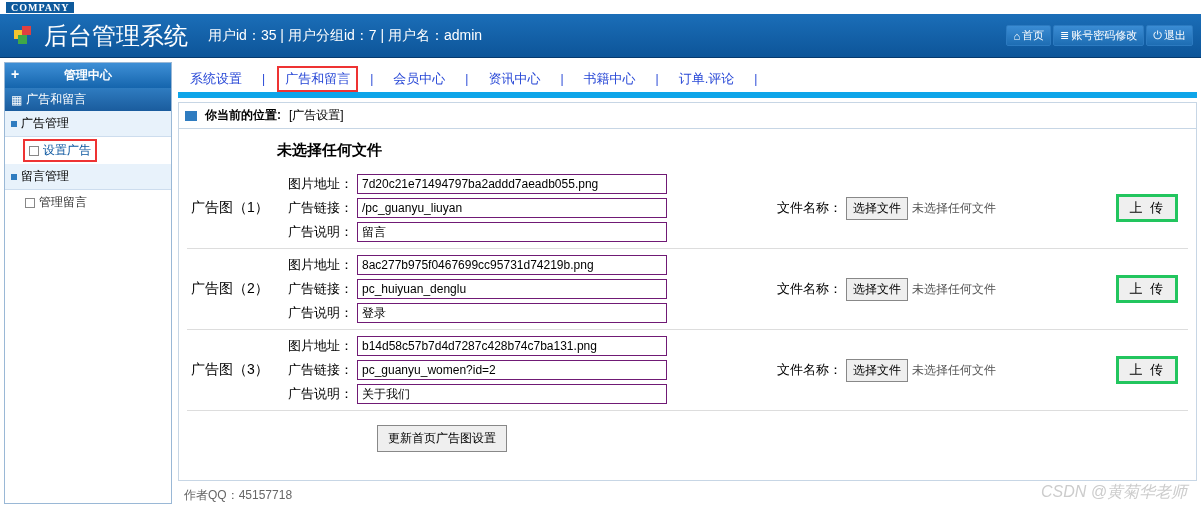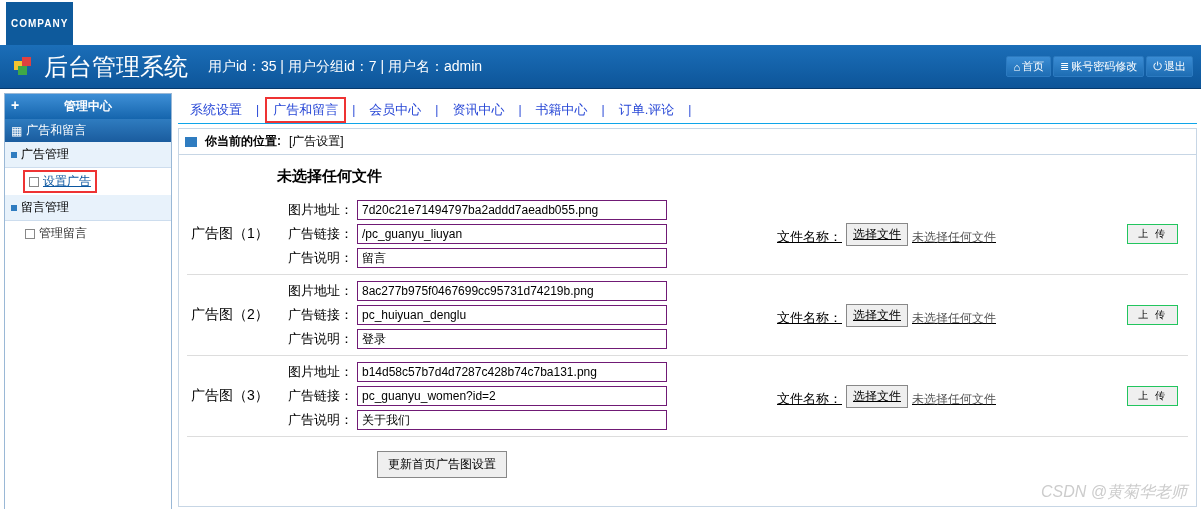--- a/index.html
+++ b/index.html
@@ -1,65 +1,65 @@
 <!DOCTYPE html>
 <html><head>
   <meta charset="utf-8">
   <style>
     * { margin: 0; padding: 0; box-sizing: border-box; }
     body { font-family: Arial, "Microsoft YaHei", sans-serif; font-size: 12px; background: #fff; width: 1201px; }
     
-    .company-tag { background: #0e5a9c; color: #fff; font-weight: bold; font-size: 10px; padding: 16px 5px; display: inline-block; margin: 2px 0 0 6px; letter-spacing: 1px; }
+    .company-tag { background: #0e5a9c; color: #fff; font-weight: bold; font-size: 10px; padding: 0 5px; display: inline-block; margin: 2px 0 0 6px; letter-spacing: 1px; font-family: Liberation Serif, serif; }
     
     .header { background: linear-gradient(#1b6eb8, #0d5599); height: 44px; display: flex; align-items: center; border-bottom: 1px solid #063a6e; }
     .logo-icon { width: 24px; height: 24px; margin-left: 12px; margin-right: 8px; }
     .sys-title { color: #fff; font-size: 24px; font-weight: normal; margin-right: 20px; }
     .user-info { color: #fff; font-size: 14px; }
     .header-right { margin-left: auto; display: flex; gap: 2px; margin-right: 8px; }
     .hr-btn { background: linear-gradient(#3a8cd4, #1e6db3); border: 1px solid #2c7ac0; color: #fff; padding: 2px 6px; font-size: 11px; cursor: pointer; display: flex; align-items: center; gap: 2px; border-radius: 2px; }
     .hr-btn .ic { font-size: 11px; }
     
     .body-wrap { display: flex; padding: 4px; gap: 6px; }
     
     .sidebar { width: 168px; border: 1px solid #9ab8d6; }
     .sb-title { background: linear-gradient(#3e8fd6, #1565ad); color: #fff; text-align: center; font-weight: bold; padding: 4px 0; font-size: 12px; position: relative; }
     .sb-title .plus { position: absolute; left: 6px; font-size: 14px; line-height: 1; }
     .sb-section { background: linear-gradient(#2f7cc0, #1a5c9e); color: #fff; padding: 3px 6px; font-size: 12px; display: flex; align-items: center; gap: 4px; }
     .sb-cat { background: #e8f2fb; padding: 4px 6px; font-size: 12px; display: flex; align-items: center; gap: 4px; border-bottom: 1px solid #cdddee; }
     .sb-cat .sq { display:inline-block; width:6px; height:6px; background:#2f7cc0; }
     .sb-item { padding: 4px 6px 4px 20px; font-size: 12px; display: flex; align-items: center; gap: 4px; cursor: pointer; }
     .sb-item .pg { display:inline-block; width:10px; height:10px; border:1px solid #888; }
     .sb-item.highlighted { border: 2px solid #e33; display: inline-flex; margin: 2px 0 2px 18px; padding: 1px 4px; }
-    .sb-item a { color: #0c57a0; text-decoration: underline; }
+    .sb-item a { color: #0c57a0; }
     .sb-item.plain a { color: #333; text-decoration: none; }
     
     .main { flex: 1; }
-    .tab-bar { display: flex; align-items: center; border-bottom: 1px solid #0ea5e9; padding: 4px 4px 0 4px; gap: 6px; }
+    .tab-bar { display: flex; align-items: center; border-bottom: 6px solid #0ea5e9; padding: 4px 4px 0 4px; gap: 12px; }
     .tab { color: #2747d6; font-size: 13px; padding: 4px 8px; cursor: pointer; }
     .tab.active { border: 2px solid #e33; padding: 2px 6px; }
     .tab-sep { color: #2747d6; }
     
     .crumb-bar { background: #fff; border: 1px solid #c7d6e5; padding: 4px 6px; margin-top: 4px; display: flex; align-items: center; gap: 8px; font-size: 12px; }
     .crumb-bar .ic { display:inline-block; width:12px; height:10px; background:#2f7cc0; }
     .crumb-bar b { font-weight: bold; }
     
     .content { border: 1px solid #c7d6e5; border-top: none; padding: 8px 8px 20px 8px; }
     .page-heading { font-size: 15px; font-weight: bold; padding: 4px 0 8px 90px; }
     
     .ad-row { display: flex; align-items: center; padding: 6px 0; border-bottom: 1px solid #ddd; gap: 10px; }
     .ad-label { width: 90px; font-size: 14px; text-align: left; padding-left: 4px; }
     .ad-fields { display: flex; flex-direction: column; gap: 4px; }
     .fld-line { display: flex; align-items: center; gap: 4px; }
     .fld-label { width: 66px; text-align: right; font-size: 13px; }
     .fld-input { width: 310px; border: 1px solid #701a75; padding: 2px 4px; font-size: 12px; height: 20px; }
-    .file-col { display: flex; align-items: flex-end; gap: 4px; margin-left: 100px; font-size: 13px; text-decoration: underline; }
+    .file-col { display: flex; align-items: center; gap: 4px; margin-left: 100px; font-size: 13px; }
     .file-btn { border: 1px solid #888; background: #efefef; padding: 2px 6px; font-size: 12px; cursor: pointer; }
     .file-status { color: #555; font-size: 12px; }
     .upload-col { margin-left: auto; margin-right: 10px; }
-    .upload-btn { border: 1px solid #22c55e; background: #efefef; padding: 2px 10px; font-size: 10px; cursor: pointer; letter-spacing: 2px; margin-left: 12px; }
+    .upload-btn { border: 3px solid #22c55e; background: #efefef; padding: 2px 10px; font-size: 13px; cursor: pointer; letter-spacing: 2px; margin-left: 12px; }
     
     .submit-row { padding: 14px 0 8px 190px; }
     .submit-btn { border: 1px solid #888; background: #efefef; padding: 4px 10px; font-size: 12px; cursor: pointer; }
     
     .footer { padding: 6px 0 0 6px; color: #666; font-size: 12px; }
     .watermark { position: fixed; right: 14px; bottom: 6px; color: #ccc; font-size: 16px; font-style: italic; pointer-events: none; }
   </style>
 </head>
 <body>
 

